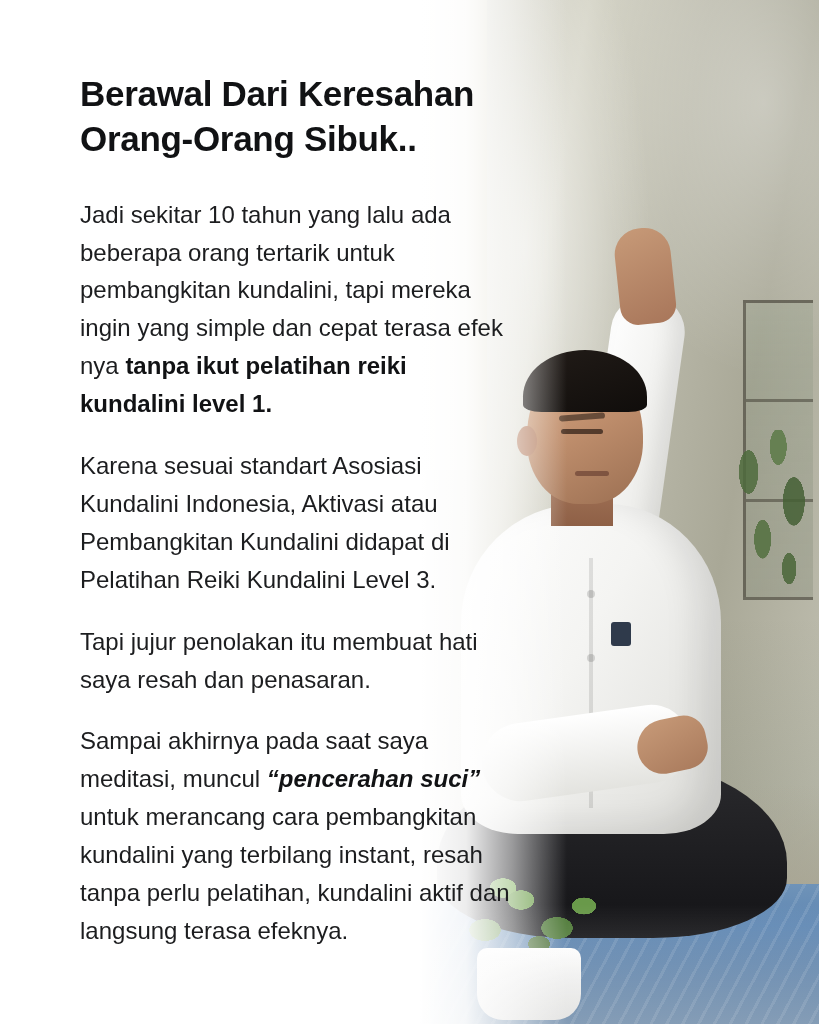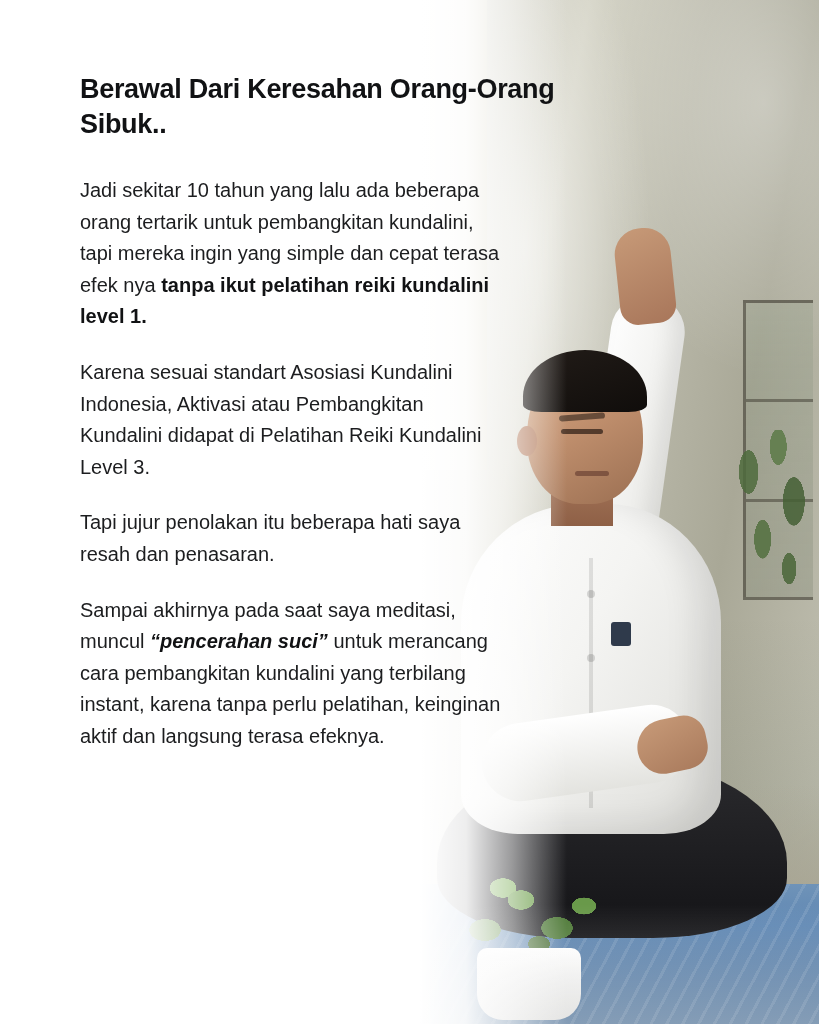--- a/index.html
+++ b/index.html
@@ -214,30 +214,30 @@
 
   
   .content {
     position: absolute;
     top: 0; left: 0;
     width: 560px;
     padding: 72px 0 0 80px;
     z-index: 5;
   }
   h1 {
-    font-size: 27px;
+    font-size: 35px;
     line-height: 1.28;
     font-weight: 700;
     color: #111214;
     letter-spacing: -0.3px;
     max-width: 580px;
     margin-bottom: 34px;
   }
   p {
-    font-size: 20px;
+    font-size: 24px;
     line-height: 1.58;
     color: #1c1d1f;
     max-width: 430px;
     margin-bottom: 24px;
   }
   p b { font-weight: 700; color: #111214; }
   p i.quote { font-style: italic; font-weight: 700; color: #111214; margin-top: 16px; }
 </style>
 </head>
 <body>
@@ -279,16 +279,16 @@
 
   <div class="fade"></div>
   <div class="fade-bottom"></div>
 </div>
 
 <div class="content">
   <h1>Berawal Dari Keresahan Orang-Orang Sibuk..</h1>
   <div id="paragraphs">
       <p><span>Jadi sekitar 10 tahun yang lalu ada beberapa orang tertarik untuk pembangkitan kundalini, tapi mereka ingin yang simple dan cepat terasa efek nya </span><b>tanpa ikut pelatihan reiki kundalini level 1.</b></p>
       <p><span>Karena sesuai standart Asosiasi Kundalini Indonesia, Aktivasi atau Pembangkitan Kundalini didapat di Pelatihan Reiki Kundalini Level 3.</span></p>
-      <p><span>Tapi jujur penolakan itu beberapa hati saya resah dan penasaran.</span></p>
-      <p><span>Sampai akhirnya pada saat saya meditasi, muncul </span><i class="quote">“pencerahan suci”</i><span> untuk merancang cara pembangkitan kundalini yang terbilang instant, karena tanpa perlu pelatihan, keinginan aktif dan langsung terasa efeknya.</span></p>
+      <p><span>Tapi jujur penolakan itu membuat hati saya resah dan penasaran.</span></p>
+      <p><span>Sampai akhirnya pada saat saya meditasi, muncul </span><i class="quote">“pencerahan suci”</i><span> untuk merancang cara pembangkitan kundalini yang terbilang instant, resah tanpa perlu pelatihan, kundalini aktif dan langsung terasa efeknya.</span></p>
     </div>
 </div>
 
 </body></html>

